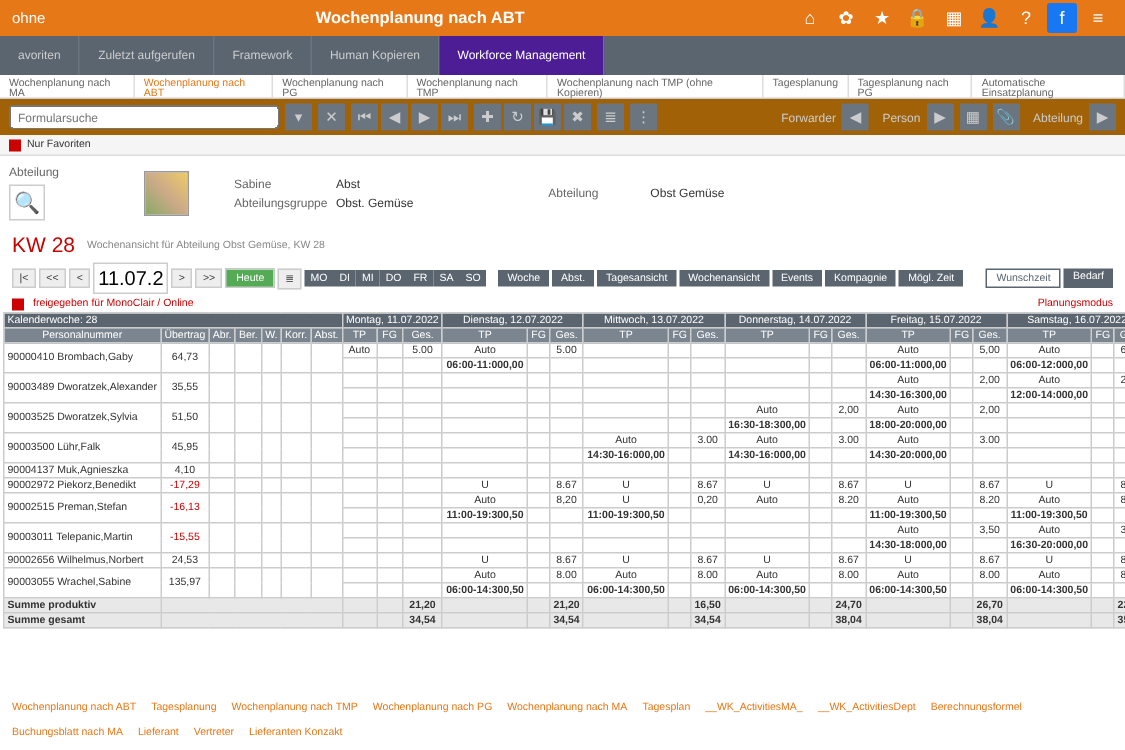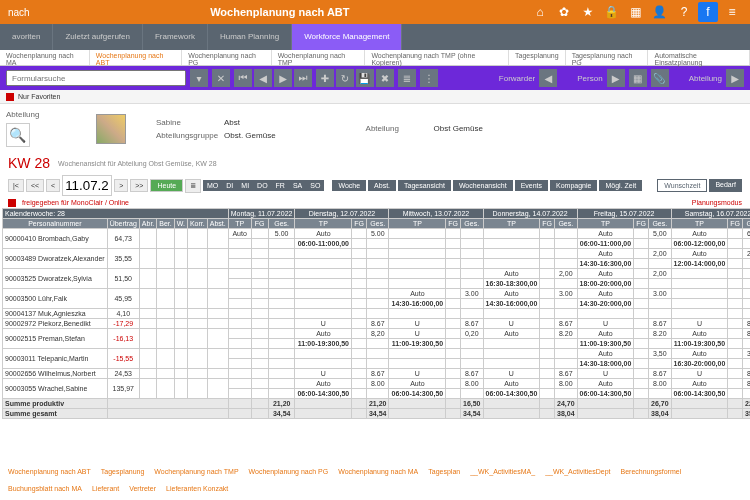--- a/index.html
+++ b/index.html
@@ -4,29 +4,29 @@
 <style>
 *{margin:0;padding:0;box-sizing:border-box;font-family:Arial,sans-serif}
 body{font-size:8px;color:#333;background:#fff}
 .top-bar{background:#e67817;color:#fff;height:24px;display:flex;align-items:center;justify-content:space-between;padding:0 8px}
 .top-title{font-size:11px;font-weight:bold;flex:1;text-align:center}
 .top-icons{display:flex;gap:4px}
 .top-icon{width:20px;height:20px;display:flex;align-items:center;justify-content:center;font-size:12px;cursor:pointer}
 .fb{background:#1877f2;border-radius:2px}
 .main-tabs{background:#5a6570;display:flex;height:26px}
 .main-tab{padding:4px 12px;color:#ccc;font-size:8px;border-right:1px solid #6a7580;cursor:pointer;display:flex;align-items:center;text-align:right;line-height:1.1}
-.main-tab.active{background:#8b5cf6;color:#fff}
+.main-tab.active{background:#4c1d95;color:#fff}
 .sub-tabs{background:#fff;display:flex;height:16px;border-bottom:1px solid #ccc;font-size:7px}
 .sub-tab{padding:2px 6px;color:#666;border-right:1px solid #ddd;cursor:pointer}
 .sub-tab.active{color:#e67817}
-.toolbar{background:#6d28d9;height:24px;display:flex;align-items:center;padding:0 6px;gap:4px}
+.toolbar{background:#a16207;height:24px;display:flex;align-items:center;padding:0 6px;gap:4px}
 .toolbar input{height:16px;font-size:8px;padding:0 4px;width:180px}
 .tb-btn{width:18px;height:18px;background:#6a7580;display:flex;align-items:center;justify-content:center;color:#ccc;cursor:pointer;font-size:10px}
 .tb-group{display:flex;gap:2px}
-.tb-label{color:#ccc;font-size:8px;margin-left:16px}
+.tb-label{color:#ccc;font-size:8px;margin-left:5px}
 .fav-bar{background:#f5f5f5;height:14px;display:flex;align-items:center;padding:0 6px;font-size:7px;border-bottom:1px solid #ddd}
 .fav-red{width:8px;height:8px;background:#c00;margin-right:4px}
 .filter-area{display:flex;padding:6px;gap:30px;align-items:center}
 .search-icon{width:24px;height:24px;border:1px solid #ccc;display:flex;align-items:center;justify-content:center;font-size:14px;color:#888}
 .thumb{width:30px;height:30px;background:linear-gradient(45deg,#8a6,#ca8,#ec6);border:1px solid #999}
 .filter-col{display:flex;flex-direction:column;gap:4px;font-size:8px}
 .filter-row{display:flex;gap:8px}
 .filter-label{color:#666;width:60px}
 .kw-header{padding:2px 8px;display:flex;align-items:center;gap:8px}
 .kw-title{color:#c00;font-size:14px;font-weight:normal}
@@ -51,40 +51,40 @@
 .sum-row td{background:#e8e8e8;font-weight:bold}
 .time-cell{font-weight:bold}
 .footer-links{position:fixed;bottom:4px;left:0;right:0;padding:4px 8px;font-size:7px;color:#e67817;display:flex;gap:10px;flex-wrap:wrap;background:#fff}
 .footer-links span{cursor:pointer}
 .spacer{flex:1}
 </style>
 </head>
 <body>
 
 <div class="top-bar">
-  <span style="font-size:10px">nach</span>
+  <span style="font-size:10px">ohne</span>
   <span class="top-title">Wochenplanung nach ABT</span>
   <div class="top-icons">
     <span class="top-icon">⌂</span>
     <span class="top-icon">✿</span>
     <span class="top-icon">★</span>
     <span class="top-icon">🔒</span>
     <span class="top-icon">▦</span>
     <span class="top-icon">👤</span>
     <span class="top-icon">?</span>
     <span class="top-icon fb">f</span>
     <span class="top-icon">≡</span>
   </div>
 </div>
 
 <div class="main-tabs" id="mainTabs">
     <div class="main-tab">avoriten</div>
     <div class="main-tab">Zuletzt aufgerufen</div>
     <div class="main-tab">Framework</div>
-    <div class="main-tab">Human Planning</div>
+    <div class="main-tab">Human Kopieren</div>
     <div class="main-tab active">Workforce Management</div>
   </div>
 <div class="sub-tabs" id="subTabs">
     <div class="sub-tab">Wochenplanung nach MA</div>
     <div class="sub-tab active">Wochenplanung nach ABT</div>
     <div class="sub-tab">Wochenplanung nach PG</div>
     <div class="sub-tab">Wochenplanung nach TMP</div>
     <div class="sub-tab">Wochenplanung nach TMP (ohne Kopieren)</div>
     <div class="sub-tab">Tagesplanung</div>
     <div class="sub-tab">Tagesplanung nach PG</div>

